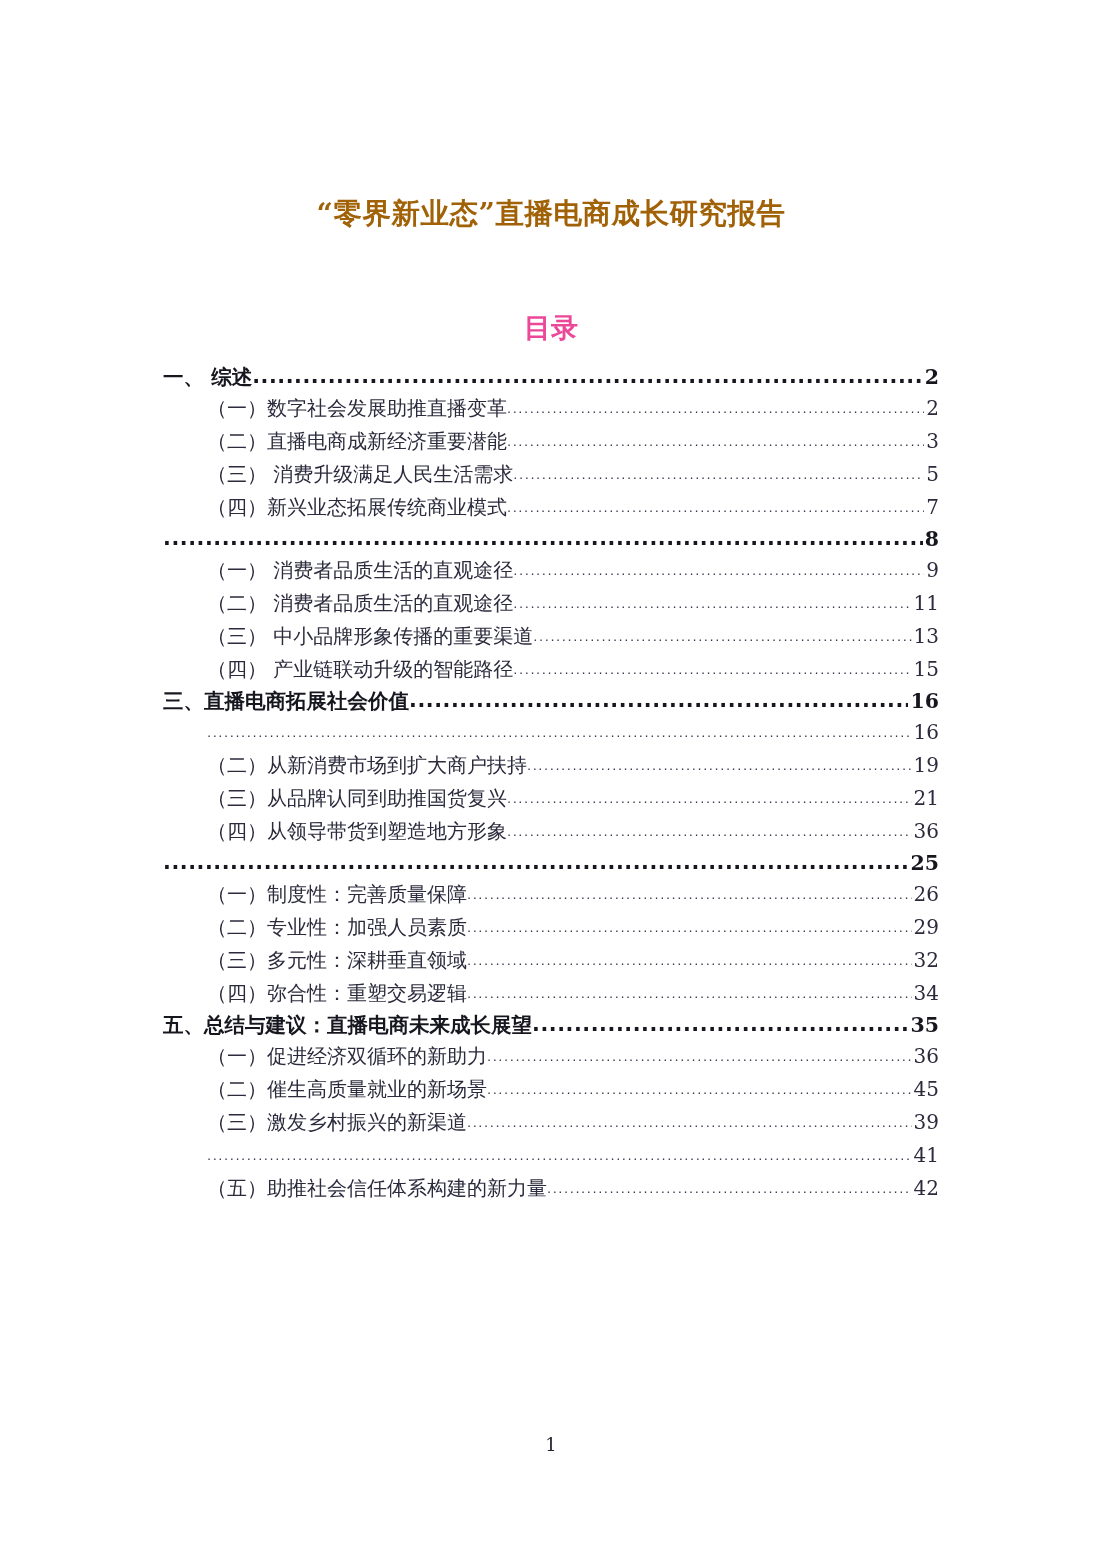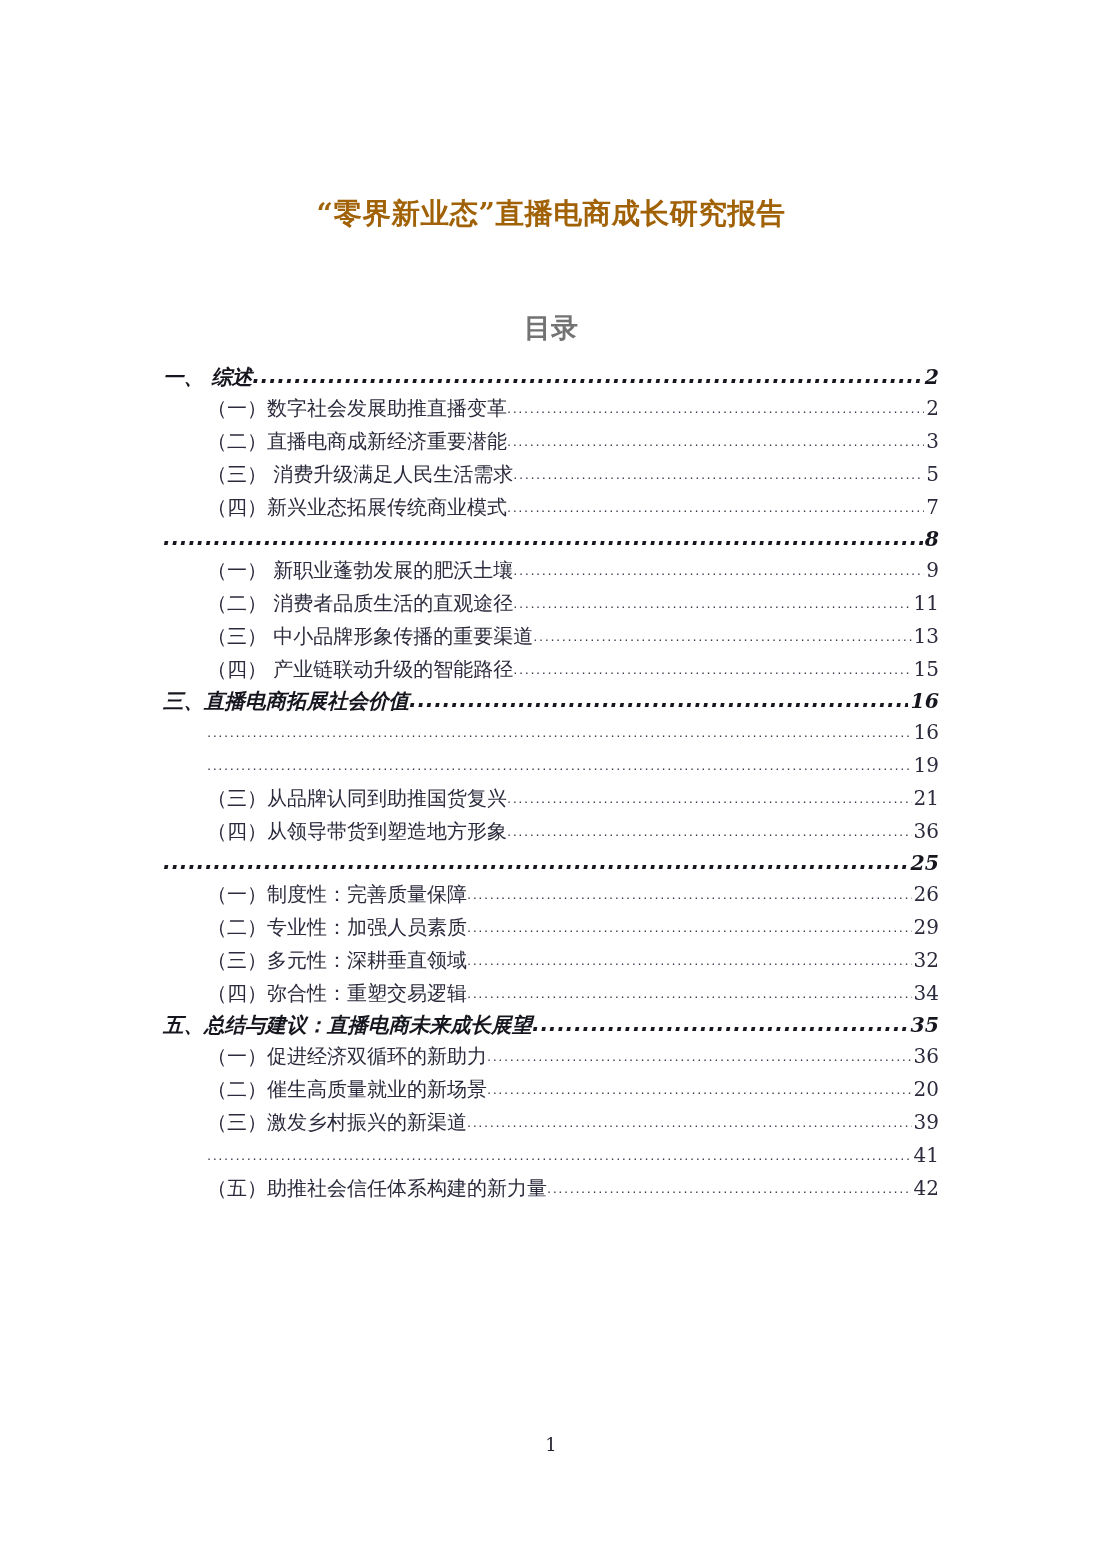--- a/index.html
+++ b/index.html
@@ -39,21 +39,21 @@
   
   .toc-heading {
     position: absolute;
     top: 312px;
     left: 0;
     width: 1102px;
     text-align: center;
     font-family: "DejaVu Serif", "Liberation Serif", serif;
     font-size: 27px;
     font-weight: 700;
-    color: #737373;
+    color: #ec4899;
     line-height: 1.2;
   }
 
   
   .toc {
     position: absolute;
     top: 362px;
     left: 163px;
     width: 776px;
   }
@@ -68,21 +68,20 @@
   }
 
   
   .toc-entry.lvl1 {
     font-size: 20.5px;
     font-weight: 700;
     line-height: 30px;
     height: 30px;
     padding-left: 0;
     color: #16161f;
-    font-style: italic;
   }
   .toc-entry.lvl1 .lead {
     font-size: 20.5px;
     font-weight: 700;
     letter-spacing: 0.6px;
     color: #16161f;
     position: relative;
     top: -1px;
   }
   .toc-entry.lvl1 .pg {
@@ -151,37 +150,37 @@
 
   <div class="toc-heading">目录</div>
 
   <div class="toc" id="toc-list">
       <div class="toc-entry lvl1"><span class="label">一、 综述</span><span class="lead">.......................................................................................................................................................................................................</span><span class="pg">2</span></div>
       <div class="toc-entry lvl2"><span class="label">（一）数字社会发展助推直播变革</span><span class="lead">.......................................................................................................................................................................................................</span><span class="pg">2</span></div>
       <div class="toc-entry lvl2"><span class="label">（二）直播电商成新经济重要潜能</span><span class="lead">.......................................................................................................................................................................................................</span><span class="pg">3</span></div>
       <div class="toc-entry lvl2"><span class="label">（三） 消费升级满足人民生活需求</span><span class="lead">.......................................................................................................................................................................................................</span><span class="pg">5</span></div>
       <div class="toc-entry lvl2"><span class="label">（四）新兴业态拓展传统商业模式</span><span class="lead">.......................................................................................................................................................................................................</span><span class="pg">7</span></div>
       <div class="toc-entry lvl1"><span class="lead">.......................................................................................................................................................................................................</span><span class="pg">8</span></div>
-      <div class="toc-entry lvl2"><span class="label">（一） 新职业蓬勃发展的肥沃土壤</span><span class="lead">.......................................................................................................................................................................................................</span><span class="pg">9</span></div>
+      <div class="toc-entry lvl2"><span class="label">（一） 消费者品质生活的直观途径</span><span class="lead">.......................................................................................................................................................................................................</span><span class="pg">9</span></div>
       <div class="toc-entry lvl2"><span class="label">（二） 消费者品质生活的直观途径</span><span class="lead">.......................................................................................................................................................................................................</span><span class="pg">11</span></div>
       <div class="toc-entry lvl2"><span class="label">（三） 中小品牌形象传播的重要渠道</span><span class="lead">.......................................................................................................................................................................................................</span><span class="pg">13</span></div>
       <div class="toc-entry lvl2"><span class="label">（四） 产业链联动升级的智能路径</span><span class="lead">.......................................................................................................................................................................................................</span><span class="pg">15</span></div>
       <div class="toc-entry lvl1"><span class="label">三、直播电商拓展社会价值</span><span class="lead">.......................................................................................................................................................................................................</span><span class="pg">16</span></div>
       <div class="toc-entry lvl2"><span class="lead">.......................................................................................................................................................................................................</span><span class="pg">16</span></div>
-      <div class="toc-entry lvl2"><span class="lead">.......................................................................................................................................................................................................</span><span class="pg">19</span></div>
+      <div class="toc-entry lvl2"><span class="label">（二）从新消费市场到扩大商户扶持</span><span class="lead">.......................................................................................................................................................................................................</span><span class="pg">19</span></div>
       <div class="toc-entry lvl2"><span class="label">（三）从品牌认同到助推国货复兴</span><span class="lead">.......................................................................................................................................................................................................</span><span class="pg">21</span></div>
       <div class="toc-entry lvl2"><span class="label">（四）从领导带货到塑造地方形象</span><span class="lead">.......................................................................................................................................................................................................</span><span class="pg">36</span></div>
       <div class="toc-entry lvl1"><span class="lead">.......................................................................................................................................................................................................</span><span class="pg">25</span></div>
       <div class="toc-entry lvl2"><span class="label">（一）制度性：完善质量保障</span><span class="lead">.......................................................................................................................................................................................................</span><span class="pg">26</span></div>
       <div class="toc-entry lvl2"><span class="label">（二）专业性：加强人员素质</span><span class="lead">.......................................................................................................................................................................................................</span><span class="pg">29</span></div>
       <div class="toc-entry lvl2"><span class="label">（三）多元性：深耕垂直领域</span><span class="lead">.......................................................................................................................................................................................................</span><span class="pg">32</span></div>
       <div class="toc-entry lvl2"><span class="label">（四）弥合性：重塑交易逻辑</span><span class="lead">.......................................................................................................................................................................................................</span><span class="pg">34</span></div>
       <div class="toc-entry lvl1"><span class="label">五、总结与建议：直播电商未来成长展望</span><span class="lead">.......................................................................................................................................................................................................</span><span class="pg">35</span></div>
       <div class="toc-entry lvl2"><span class="label">（一）促进经济双循环的新助力</span><span class="lead">.......................................................................................................................................................................................................</span><span class="pg">36</span></div>
-      <div class="toc-entry lvl2"><span class="label">（二）催生高质量就业的新场景</span><span class="lead">.......................................................................................................................................................................................................</span><span class="pg">20</span></div>
+      <div class="toc-entry lvl2"><span class="label">（二）催生高质量就业的新场景</span><span class="lead">.......................................................................................................................................................................................................</span><span class="pg">45</span></div>
       <div class="toc-entry lvl2"><span class="label">（三）激发乡村振兴的新渠道</span><span class="lead">.......................................................................................................................................................................................................</span><span class="pg">39</span></div>
       <div class="toc-entry lvl2"><span class="lead">.......................................................................................................................................................................................................</span><span class="pg">41</span></div>
       <div class="toc-entry lvl2"><span class="label">（五）助推社会信任体系构建的新力量</span><span class="lead">.......................................................................................................................................................................................................</span><span class="pg">42</span></div>
     </div>
 
   <div class="page-number">1</div>
 
 </div>
 
 </body></html>

